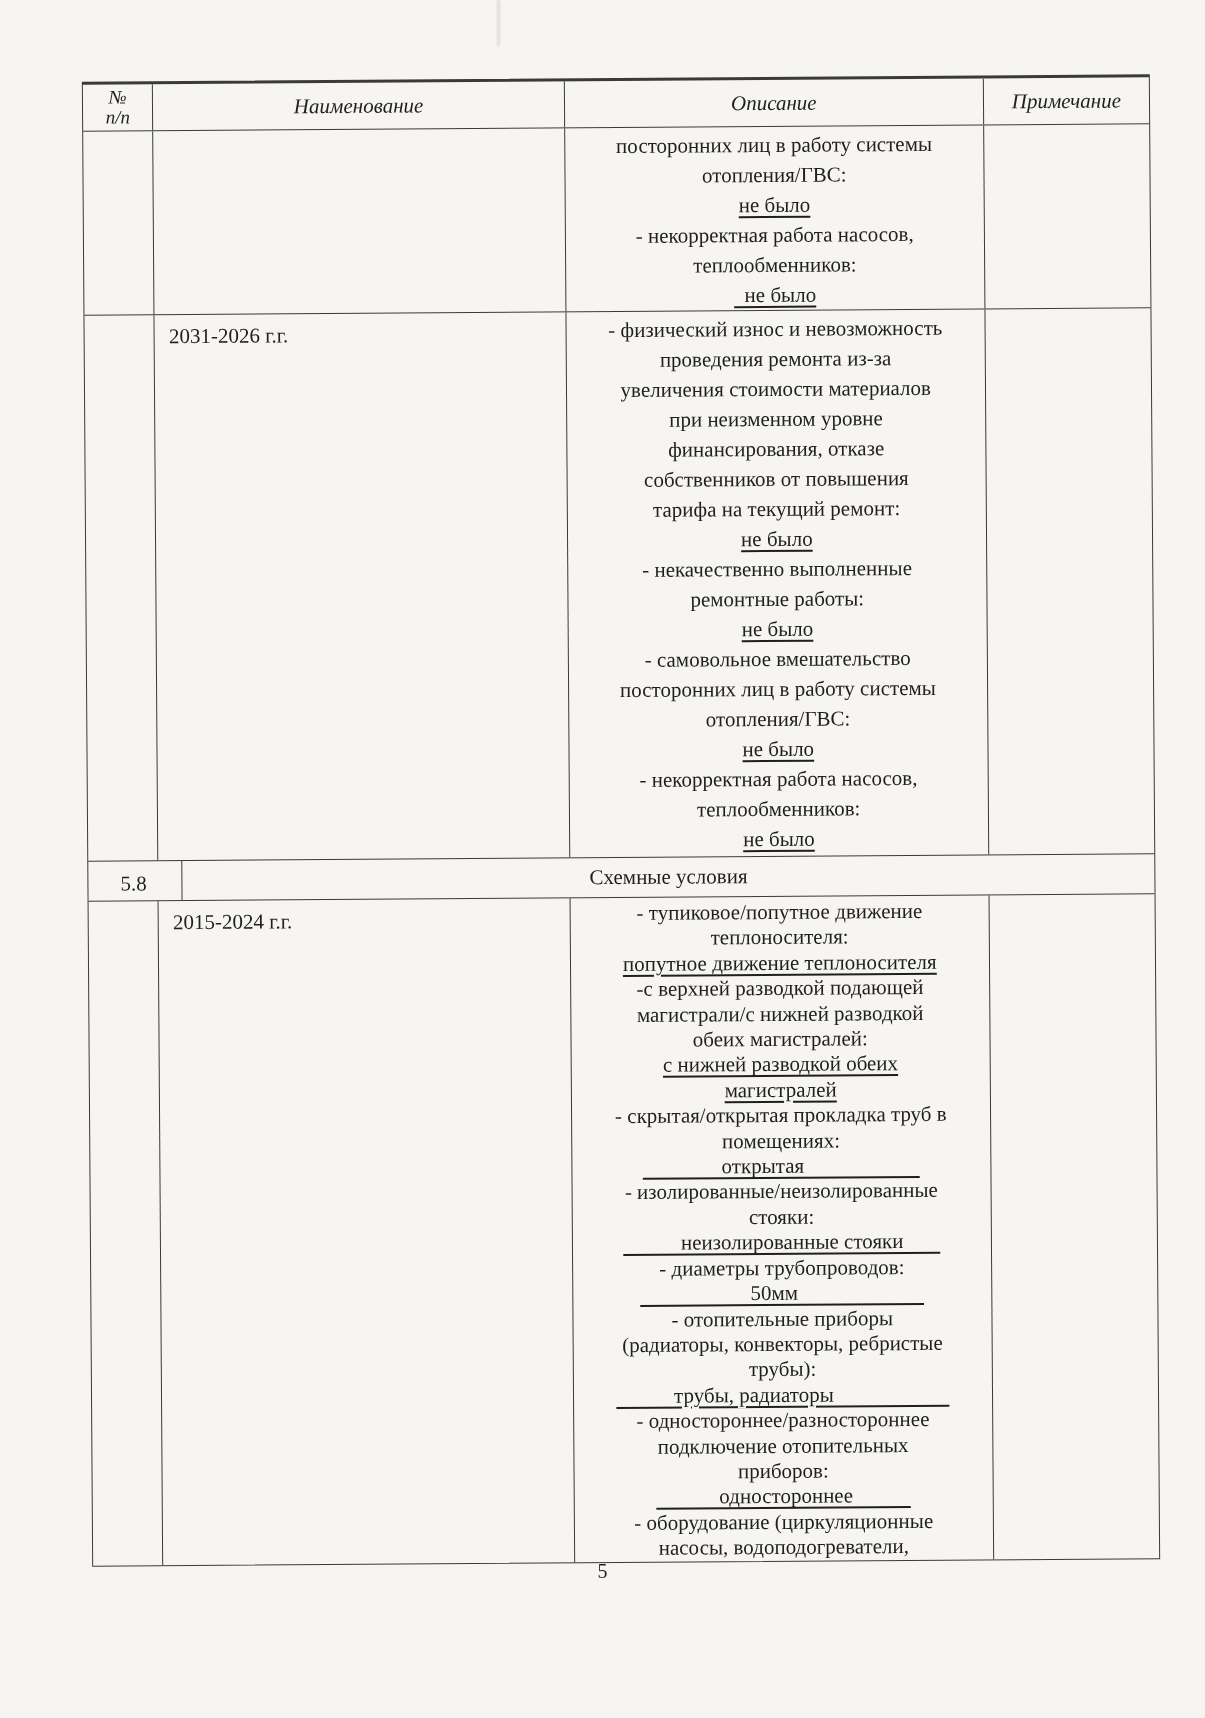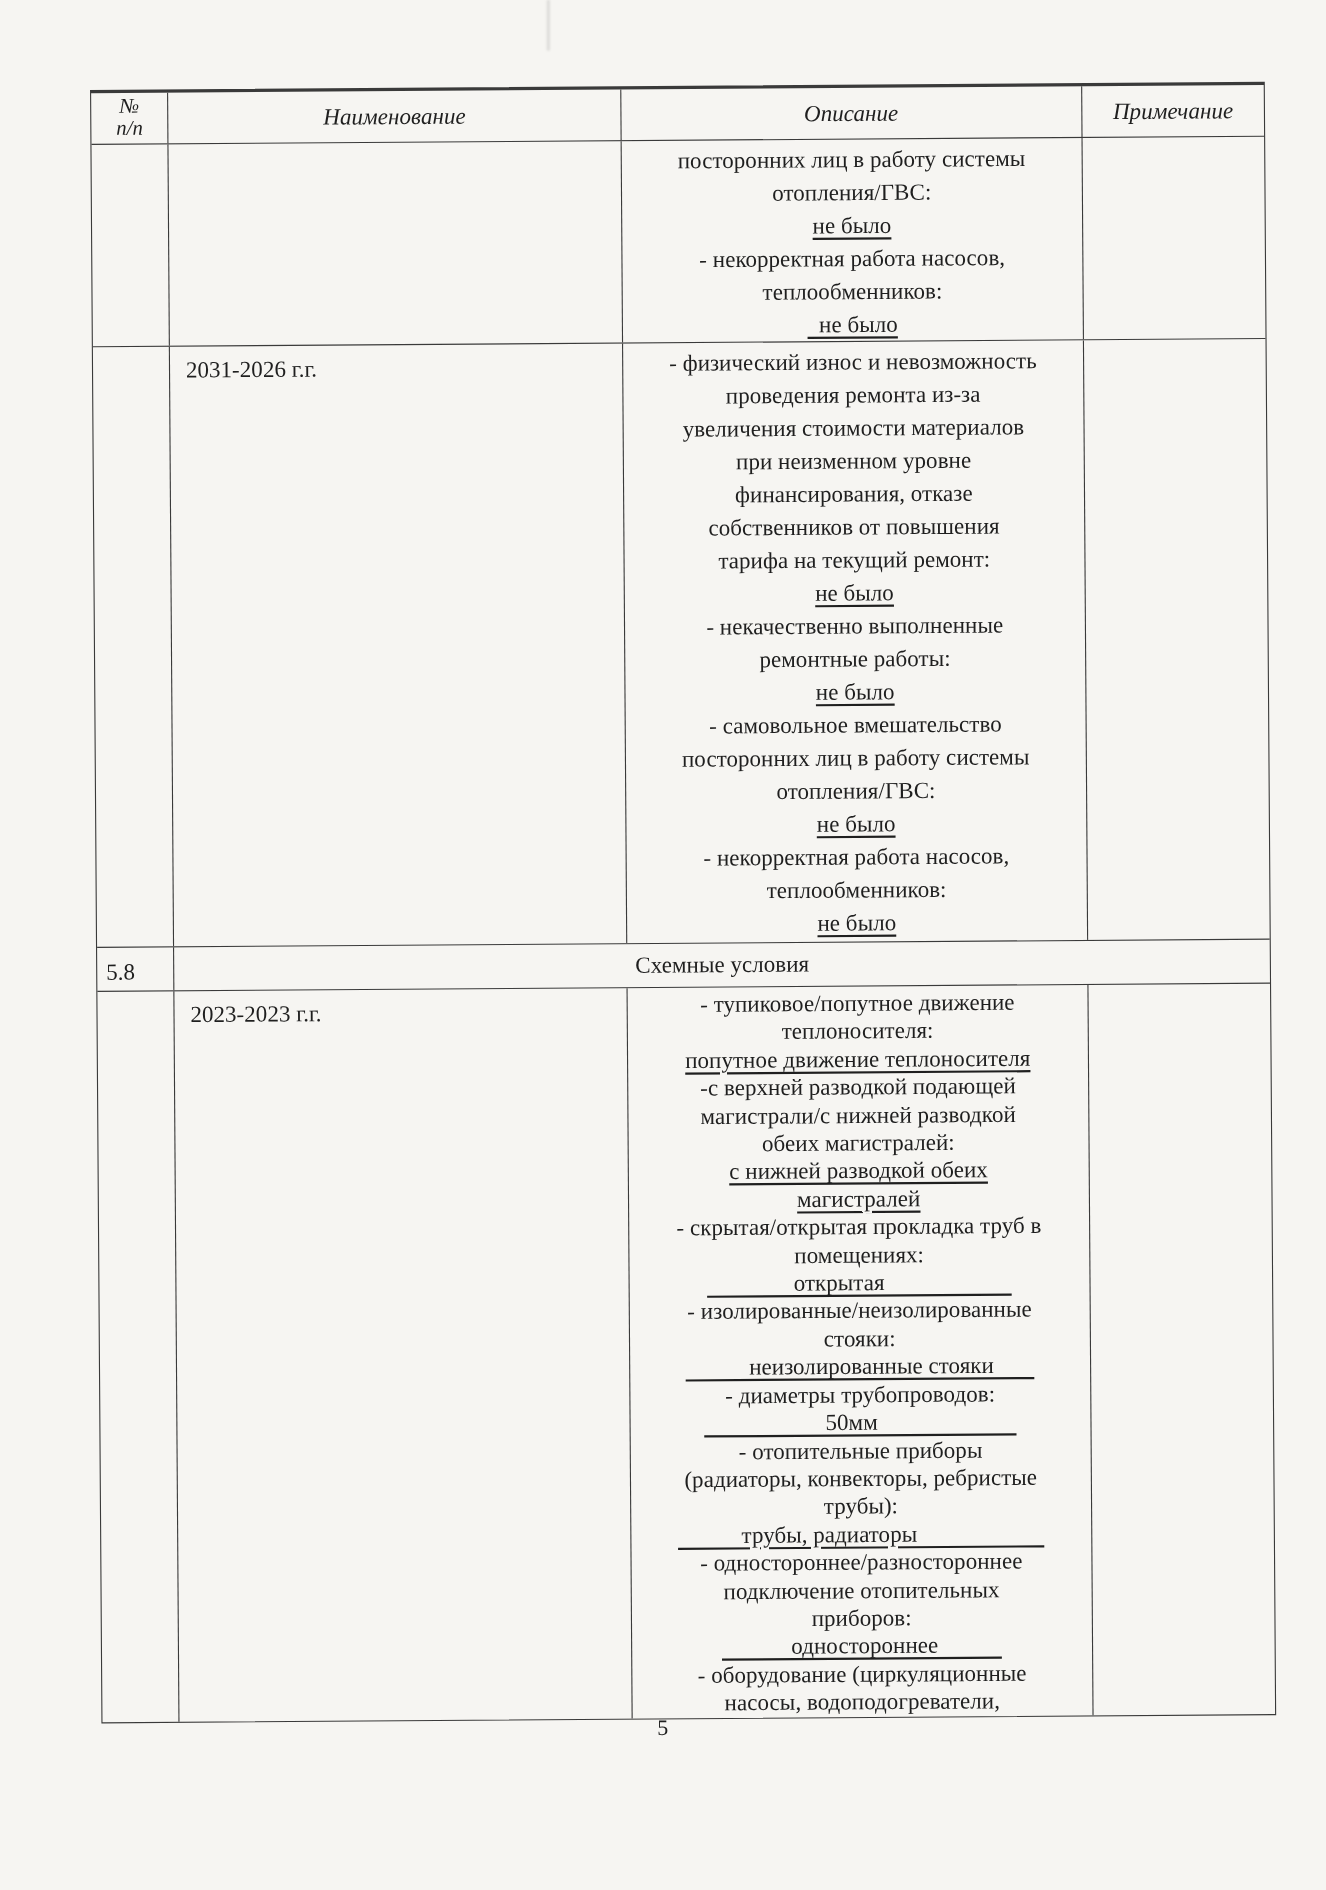--- a/index.html
+++ b/index.html
@@ -47,21 +47,21 @@
   .note-cell{}
   .line{line-height:30px;white-space:pre-wrap;}
   .tight .line{line-height:25.4px;}
   .line.u{
     text-decoration:underline;
     text-underline-offset:4px;
     text-decoration-thickness:1.5px;
   }
   
   .section-row{height:40px;align-items:center;}
-  .section-row .c1{height:100%;display:flex;align-items:center;}
+  .section-row .c1{height:100%;display:flex;align-items:center;margin-left:24px;}
   .section-title{flex:1;text-align:center;font-size:21px;}
   .row-b{min-height:546px;}
   .row-a{min-height:179px;}
   .row-d{min-height:663px;}
   .page-number{
     position:absolute;top:1560px;left:0;width:100%;
     text-align:center;font-size:20px;color:var(--ink);
   }
 </style>
 </head>
@@ -132,21 +132,21 @@
   <div class="row section-row">
     <div class="c c1 num-cell">
       <span>5.8</span>
     </div>
     <div class="section-title">Схемные условия</div>
   </div>
 
   <div class="row row-d">
     <div class="c c1 num-cell"></div>
     <div class="c c2 name-cell">
-      <span>2023-2023 г.г.</span>
+      <span>2015-2024 г.г.</span>
     </div>
     <div class="c c3 desc-cell tight">
         <div class="line">- тупиковое/попутное движение</div>
         <div class="line">теплоносителя:</div>
         <div class="line u">попутное движение теплоносителя</div>
         <div class="line">-с верхней разводкой подающей</div>
         <div class="line">магистрали/с нижней разводкой</div>
         <div class="line">обеих магистралей:</div>
         <div class="line u">с нижней разводкой обеих</div>
         <div class="line u">магистралей</div>

